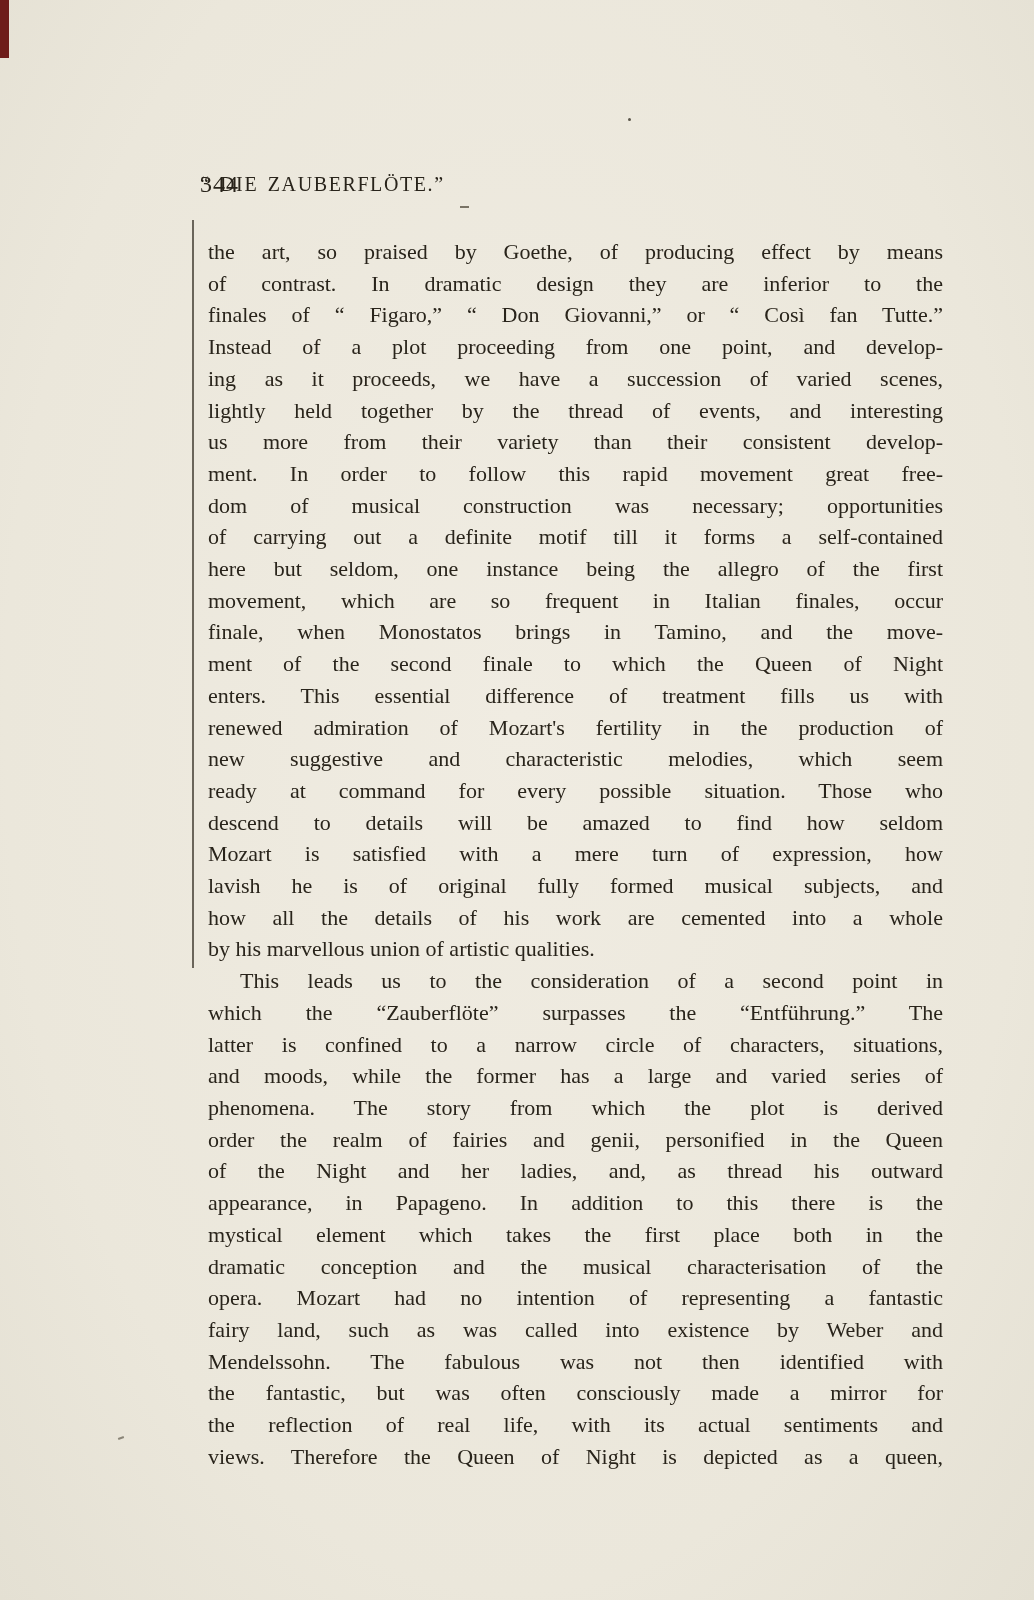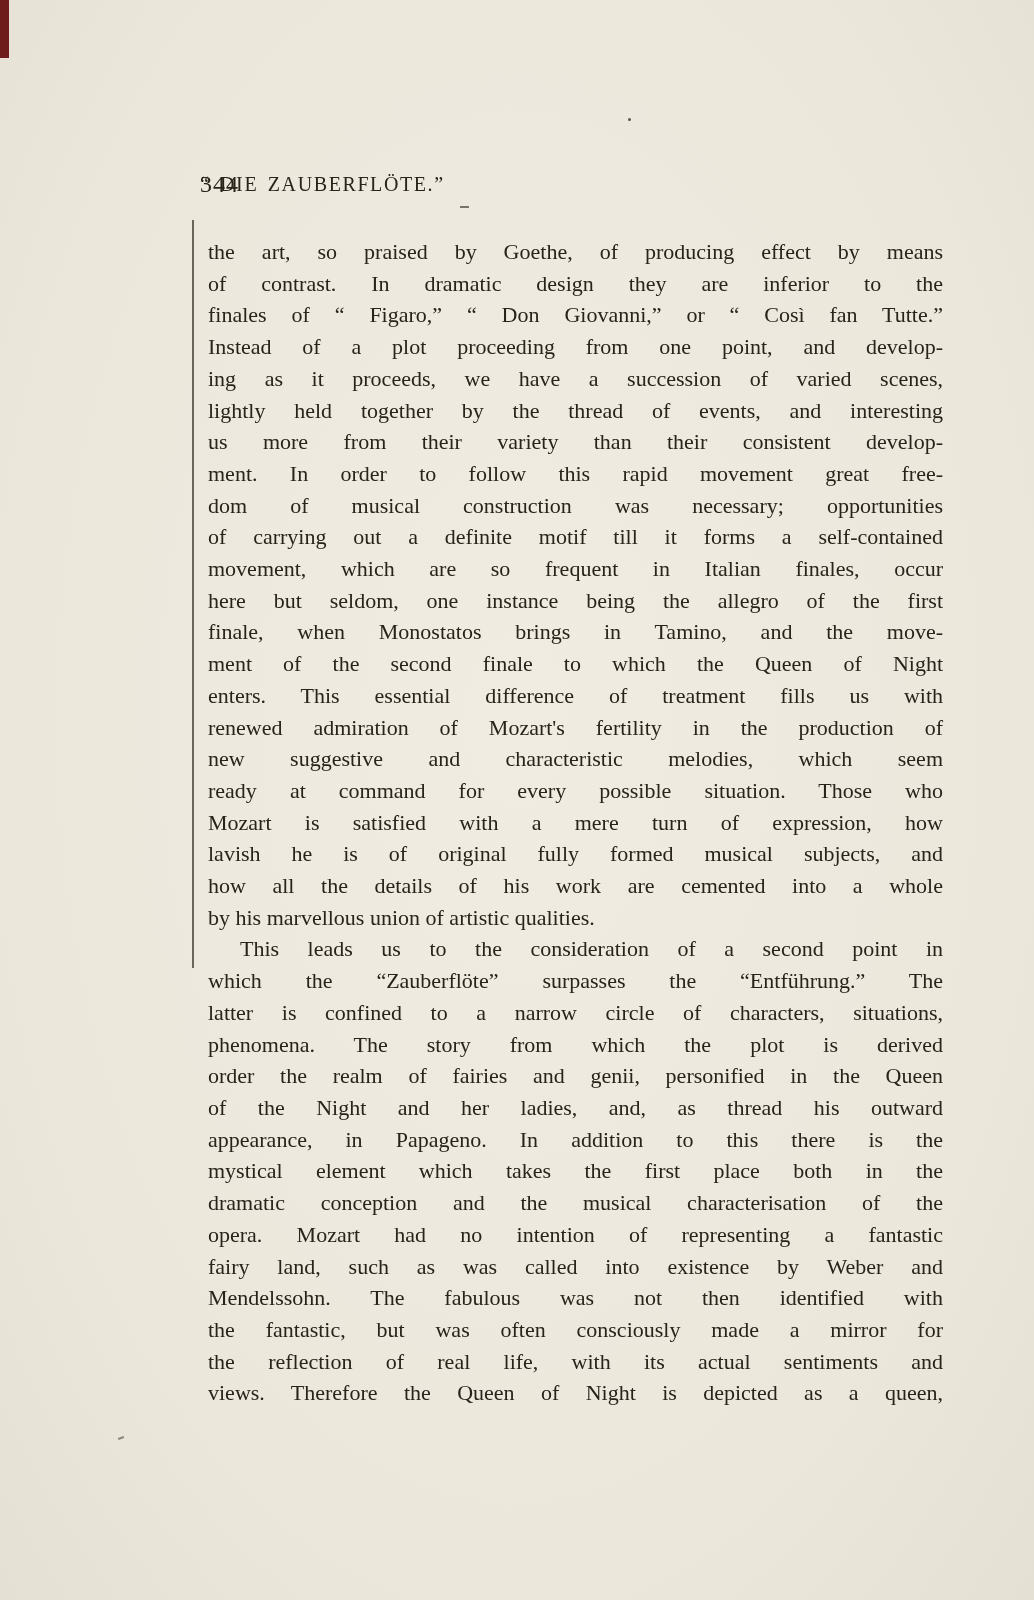--- a/index.html
+++ b/index.html
@@ -127,37 +127,39 @@
         <div class="line">the art, so praised by Goethe, of producing effect by means</div>
         <div class="line">of contrast.  In dramatic design they are inferior to the</div>
         <div class="line">finales of “ Figaro,” “ Don Giovanni,” or “ Così fan Tutte.”</div>
         <div class="line">Instead of a plot proceeding from one point, and develop-</div>
         <div class="line">ing as it proceeds, we have a succession of varied scenes,</div>
         <div class="line">lightly held together by the thread of events, and interesting</div>
         <div class="line">us more from their variety than their consistent develop-</div>
         <div class="line">ment.  In order to follow this rapid movement great free-</div>
         <div class="line">dom of musical construction was necessary; opportunities</div>
         <div class="line">of carrying out a definite motif till it forms a self-contained</div>
+        <div class="line">here but seldom, one instance being the allegro of the first</div>
         <div class="line">movement, which are so frequent in Italian finales, occur</div>
-        <div class="line">here but seldom, one instance being the allegro of the first</div>
         <div class="line">finale, when Monostatos brings in Tamino, and the move-</div>
         <div class="line">ment of the second finale to which the Queen of Night</div>
         <div class="line">enters.  This essential difference of treatment fills us with</div>
         <div class="line">renewed admiration of Mozart's fertility in the production of</div>
         <div class="line">new suggestive and characteristic melodies, which seem</div>
         <div class="line">ready at command for every possible situation.  Those who</div>
+        <div class="line">descend to details will be amazed to find how seldom</div>
         <div class="line">Mozart is satisfied with a mere turn of expression, how</div>
         <div class="line">lavish he is of original fully formed musical subjects, and</div>
         <div class="line">how all the details of his work are cemented into a whole</div>
         <div class="line short">by his marvellous union of artistic qualities.</div>
       </div>
       <div class="paragraph">
         <div class="line indent">This leads us to the consideration of a second point in</div>
         <div class="line">which the “Zauberflöte” surpasses the “Entführung.”  The</div>
         <div class="line">latter is confined to a narrow circle of characters, situations,</div>
+        <div class="line">and moods, while the former has a large and varied series of</div>
         <div class="line">phenomena.  The story from which the plot is derived</div>
         <div class="line">order the realm of fairies and genii, personified in the Queen</div>
         <div class="line">of the Night and her ladies, and, as thread his outward</div>
         <div class="line">appearance, in Papageno.  In addition to this there is the</div>
         <div class="line">mystical element which takes the first place both in the</div>
         <div class="line">dramatic conception and the musical characterisation of the</div>
         <div class="line">opera.  Mozart had no intention of representing a fantastic</div>
         <div class="line">fairy land, such as was called into existence by Weber and</div>
         <div class="line">Mendelssohn.  The fabulous was not then identified with</div>
         <div class="line">the fantastic, but was often consciously made a mirror for</div>

